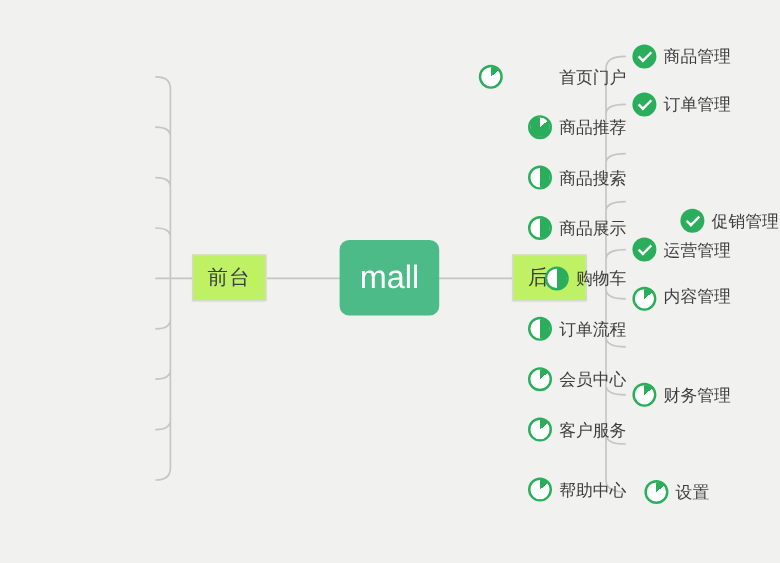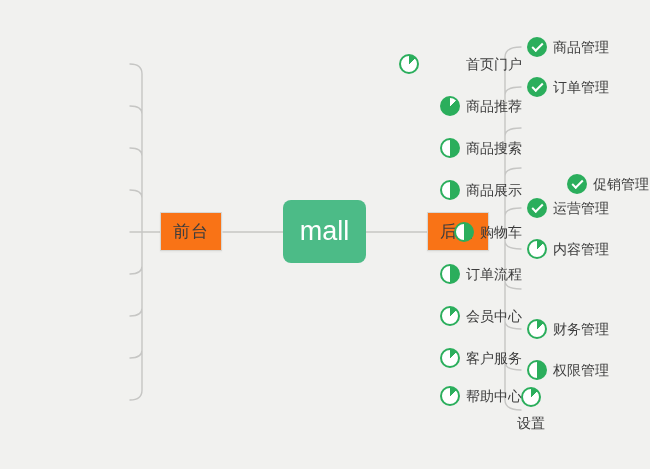--- a/index.html
+++ b/index.html
@@ -25,21 +25,21 @@
   }
   .node.root {
     left: 283px; top: 200px; width: 83px; height: 63px;
     background: var(--root-green, #4CBB87);
     border-radius: 8px;
     color: #fff;
     font-size: 27px;
   }
   .node.branch {
     width: 62px; height: 39px; top: 212px;
-    background: #f97316;
+    background: #bef264;
     border: 1px solid var(--node-border, #d7d7d4);
     border-radius: 0;
     box-shadow: 0 1px 2px rgba(0,0,0,0.05);
     color: var(--text, #3d3d3d);
     font-size: 17px;
     letter-spacing: 1px;
   }
   .node.branch.left  { left: 160px; }
   .node.branch.right { left: 427px; }
 
@@ -125,49 +125,45 @@
       <span class="label">订单流程</span>
     </div>
     <div class="item" style="top: 316px; right: 128px;">
       <span class="icon p12"></span>
       <span class="label">会员中心</span>
     </div>
     <div class="item" style="top: 358px; right: 128px;">
       <span class="icon p12"></span>
       <span class="label">客户服务</span>
     </div>
-    <div class="item" style="top: 396px; right: 128px;">
+    <div class="item" style="top: 408px; right: 128px;">
       <span class="icon p12"></span>
       <span class="label">帮助中心</span>
     </div>
     <div class="item" style="top: 47px; left: 527px;">
       <span class="icon done"></span>
       <span class="label">商品管理</span>
     </div>
     <div class="item" style="top: 87px; left: 527px;">
       <span class="icon done"></span>
       <span class="label">订单管理</span>
     </div>
     <div class="item" style="top: 184px; left: 527px; margin-left: 40px;">
       <span class="icon done"></span>
       <span class="label">促销管理</span>
     </div>
     <div class="item" style="top: 208px; left: 527px;">
       <span class="icon done"></span>
       <span class="label">运营管理</span>
     </div>
-    <div class="item" style="top: 249px; left: 527px;">
+    <div class="item" style="top: 249px; left: 527px; font-family: Liberation Serif, serif;">
       <span class="icon p12"></span>
       <span class="label">内容管理</span>
     </div>
     <div class="item" style="top: 329px; left: 527px;">
       <span class="icon p12"></span>
       <span class="label">财务管理</span>
     </div>
-    <div class="item" style="top: 370px; left: 527px;">
-      <span class="icon p50"></span>
-      <span class="label">权限管理</span>
-    </div>
-    <div class="item" style="top: 410px; left: 517px; flex-direction: column;">
+    <div class="item" style="top: 410px; left: 537px;">
       <span class="icon p12"></span>
       <span class="label">设置</span>
     </div>
   </div>
 
 </body></html>

